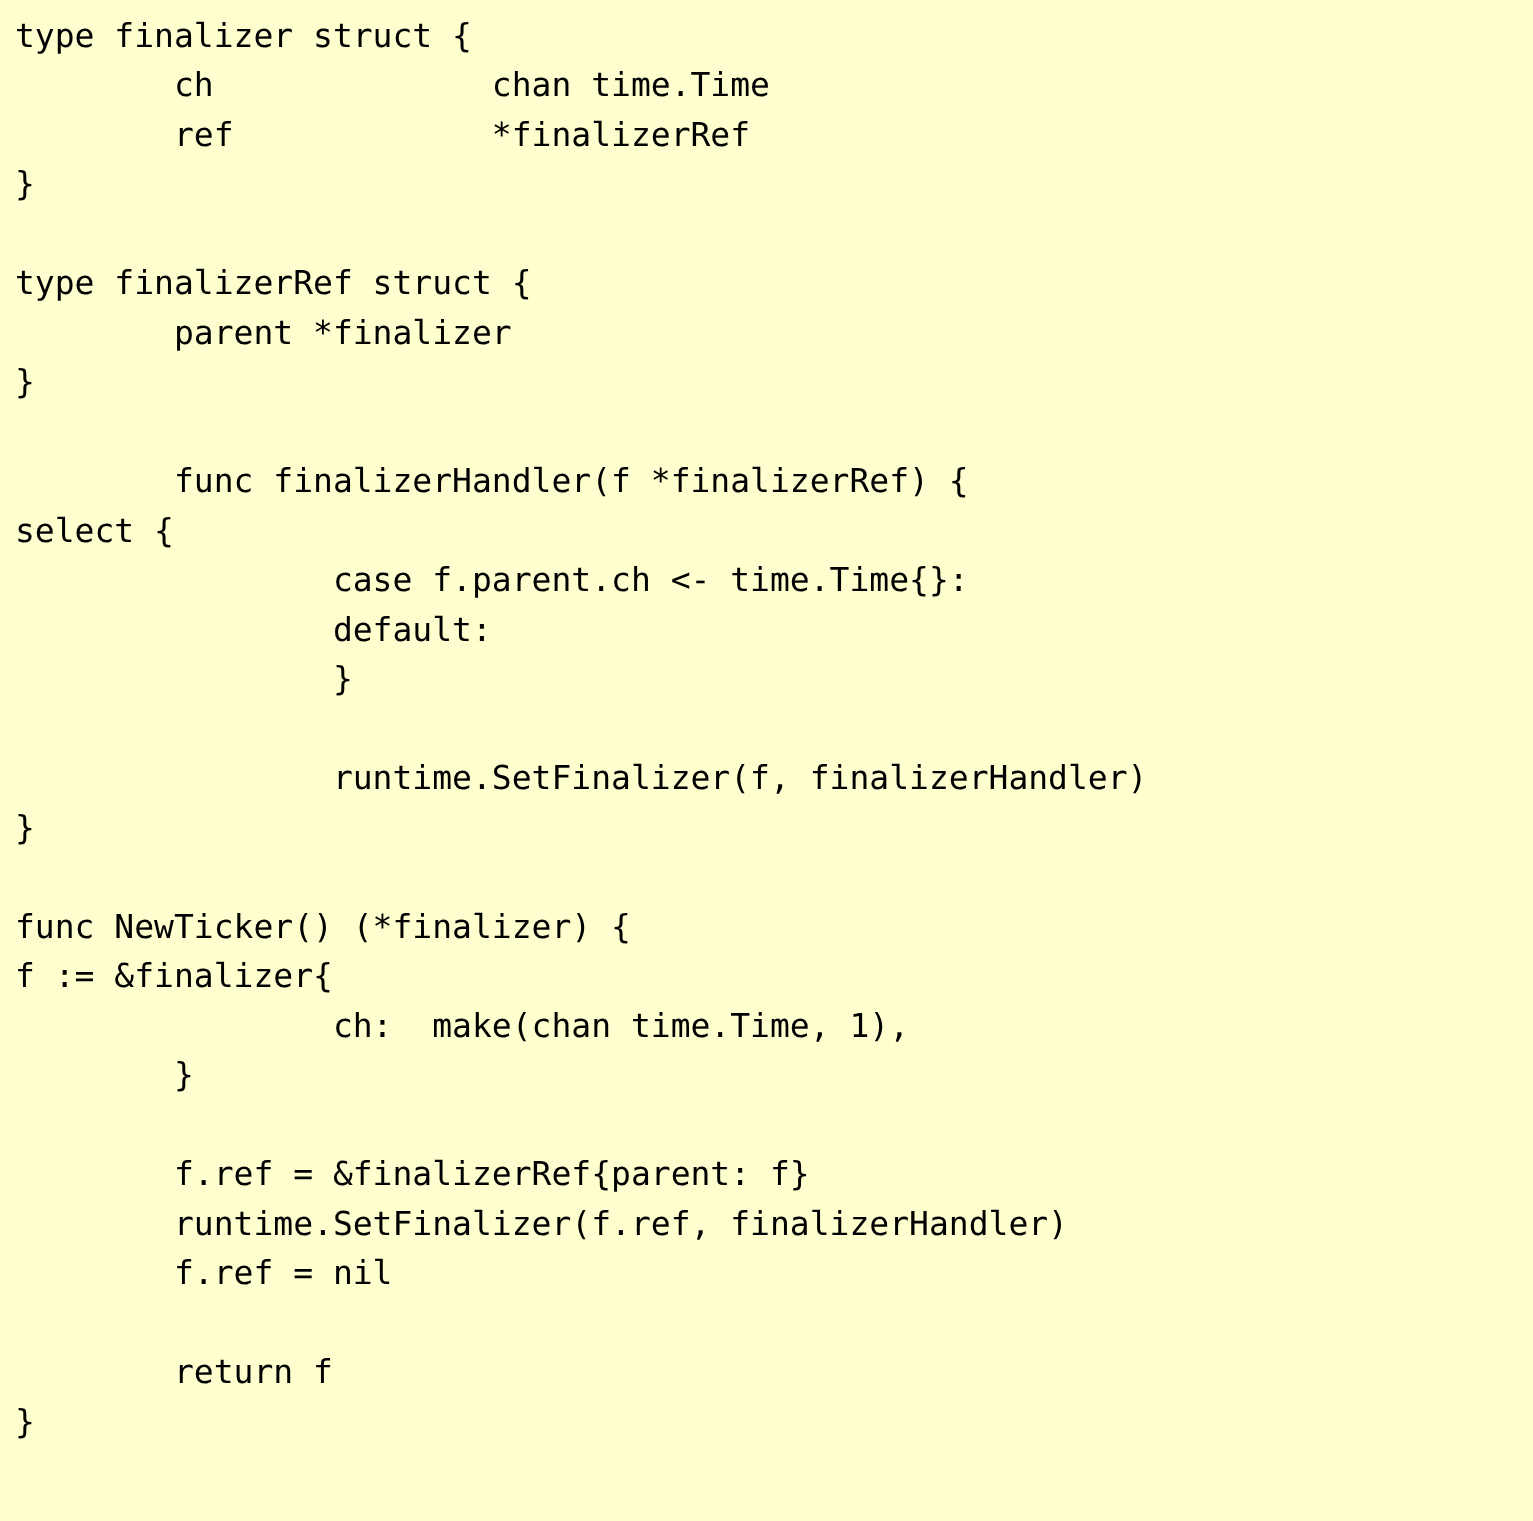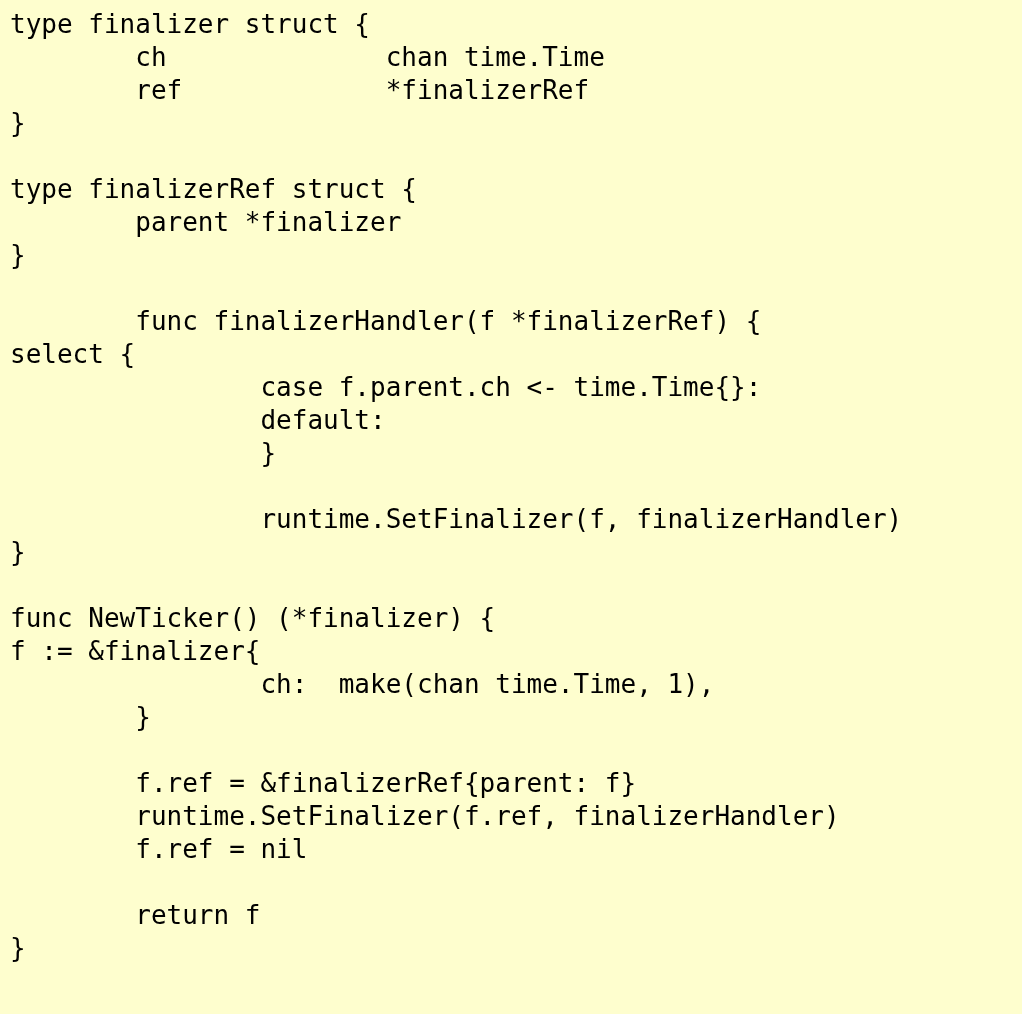--- a/index.html
+++ b/index.html
@@ -7,21 +7,21 @@
     padding: 0;
     width: 1022px;
     height: 1014px;
     background: #FEFECE;
     overflow: hidden;
   }
   pre.code {
     margin: 0;
     padding: 8px 10px 8px 10px;
     font-family: "Lucida Console", "DejaVu Sans Mono", Menlo, Consolas, monospace;
-    font-size: 26px;
+    font-size: 22px;
     line-height: 33px;
     color: #000000;
     white-space: pre;
     letter-spacing: 0px;
     font-weight: 500;
   }
 </style>
 </head>
 <body>
 

